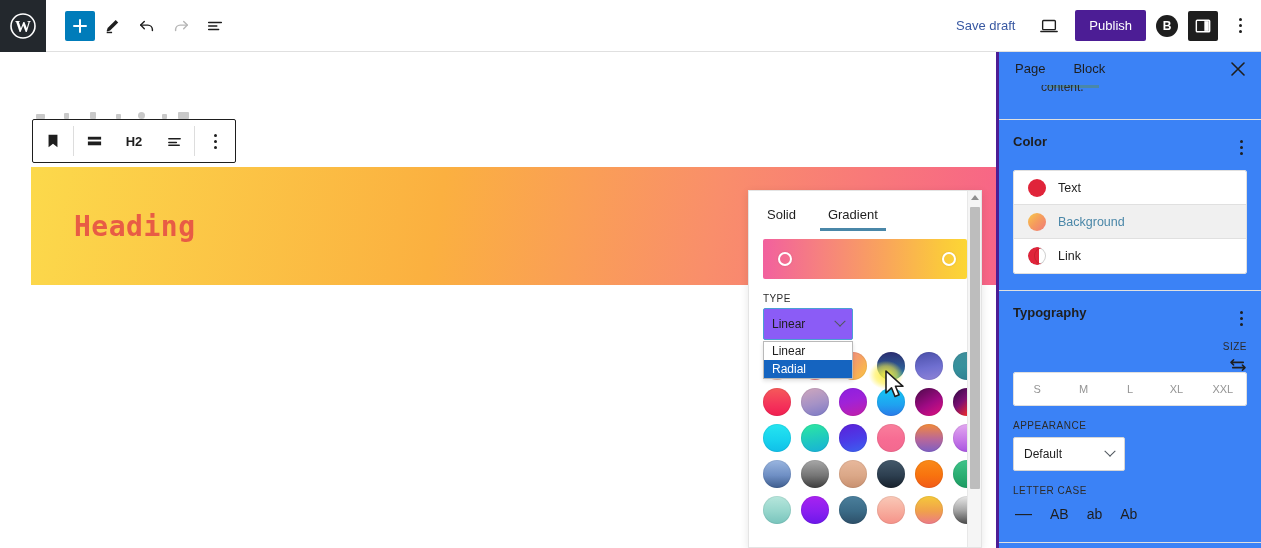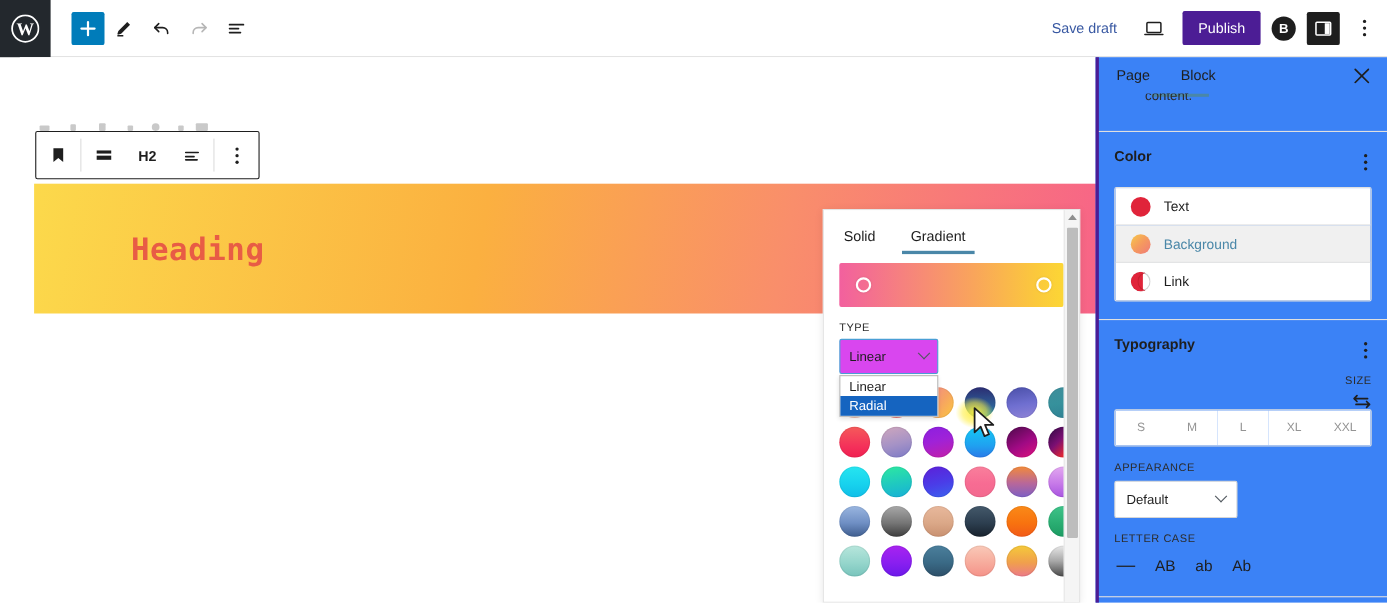--- a/index.html
+++ b/index.html
@@ -90,21 +90,21 @@
 
   
   .heading-block {
     position: absolute; left: 13px; top: 115px; width: 969px; height: 118px;
     background: linear-gradient(135deg, #fcd94b 0%, #fbb040 42%, #f98e6b 68%, #f76388 100%);
     display: flex; align-items: center;
   }
   .heading-text {
     font-family: "DejaVu Sans Mono", monospace;
     font-weight: bold; font-size: 28px; color: #e85c45;
-    margin-left: 88px; letter-spacing: 0.5px;
+    margin-left: 43px; letter-spacing: 0.5px;
   }
 
   
   .popover {
     position: absolute; left: 748px; top: 190px; width: 234px; height: 358px;
     background: #fff; border: 1px solid #e4e4e4;
     box-shadow: 0 2px 8px rgba(0,0,0,.10);
     z-index: 40; overflow: hidden;
   }
   .pop-tabs { display: flex; padding: 0 16px; margin-top: 10px; gap: 28px; }
@@ -129,21 +129,21 @@
   .g-handle.left { left: 22px; }
   .g-handle.right { left: 186px; }
 
   .field-row { display: flex; padding: 14px 14px 0 14px; gap: 14px; align-items: flex-start; }
   .field-label {
     font-size: 10px; letter-spacing: .4px; color: #2b2b2b;
     text-transform: uppercase; display: block; margin-bottom: 4px;
   }
   .select-box {
     width: 90px; height: 32px; border: 1px solid #4a9fd5;
-    background: #d946ef; display: flex; align-items: center;
+    background: #8b5cf6; display: flex; align-items: center;
     justify-content: space-between; padding: 0 8px; font-size: 12px;
     color: #1e1e1e; cursor: pointer; border-radius: 2px;
     position: relative;
   }
   .chev { width: 8px; height: 8px; border-right: 1.6px solid #50575e; border-bottom: 1.6px solid #50575e; transform: rotate(45deg) translate(-2px,-2px); }
   .dropdown-list {
     position: absolute; left: -1px; top: 32px; width: 90px;
     background: #fff; border: 1px solid #b9b9b9; z-index: 60;
     box-shadow: 0 2px 4px rgba(0,0,0,.12);
   }

